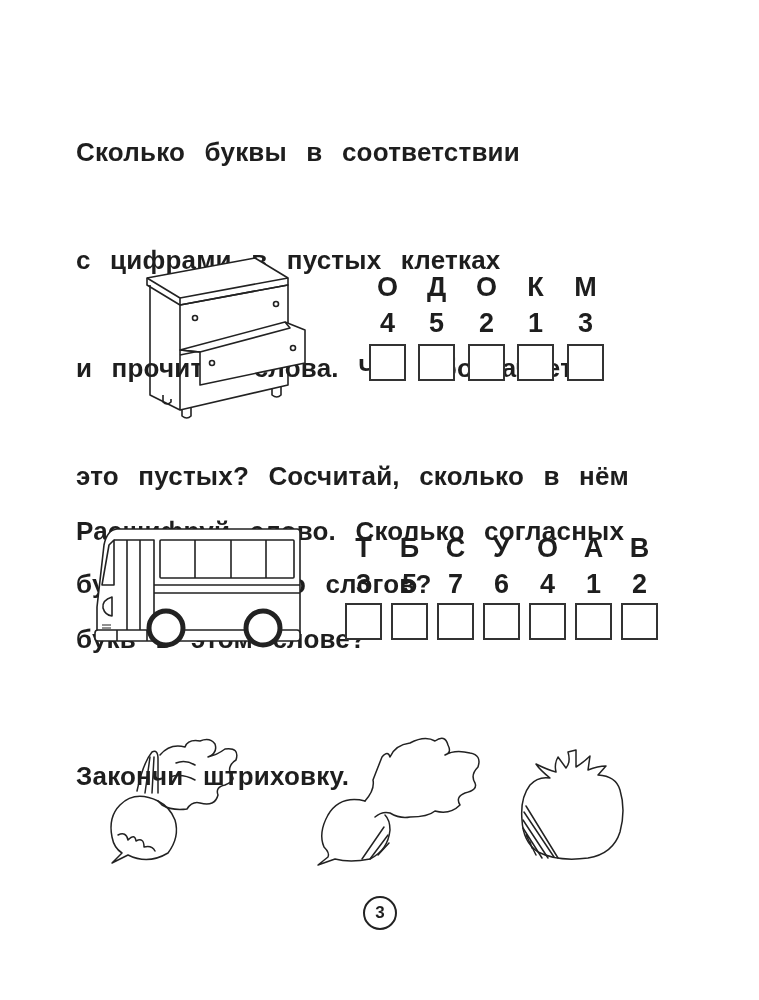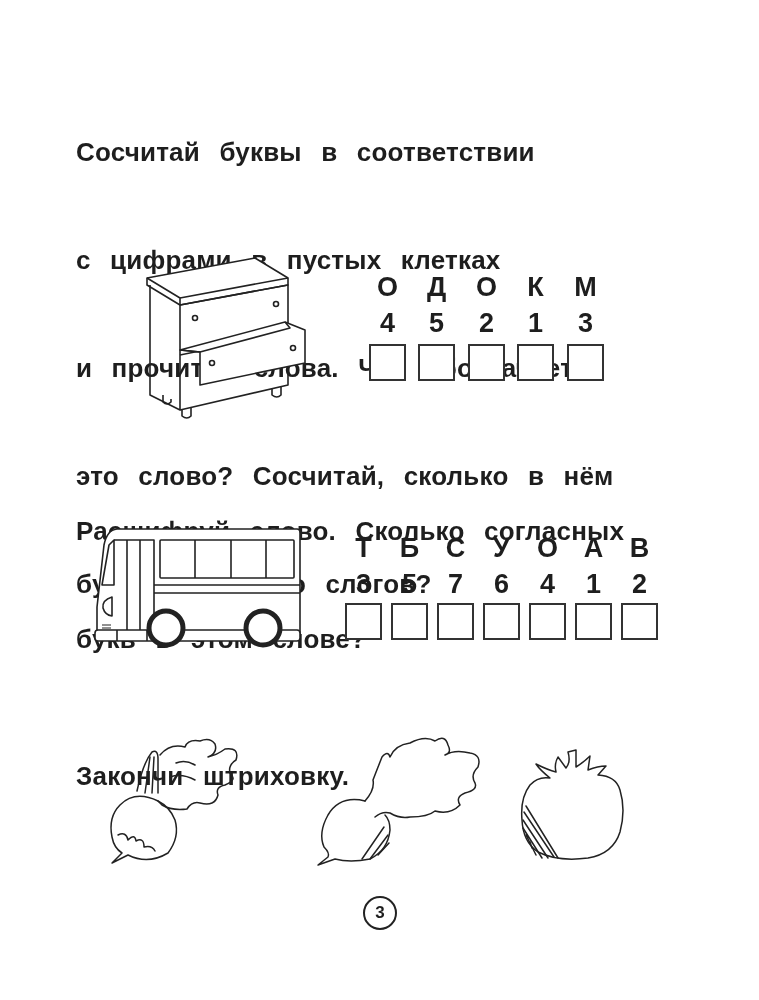--- a/index.html
+++ b/index.html
@@ -13,24 +13,24 @@
     .box { position:absolute; width:33px; height:33px; border:2px solid #333; background:#fff; }
     svg { position:absolute; overflow:visible; }
     .page-num { position:absolute; left:363px; top:896px; width:30px; height:30px;
                 border:2px solid #222; border-radius:50%; text-align:center;
                 font-weight:bold; font-size:17px; line-height:30px; }
   </style>
 </head>
 <body>
 
 <div class="task-text" style="top:62px;">
-  <span class="line">Сосчитай буквы в соответствии</span>
+  <span class="line">Сколько буквы в соответствии</span>
   <span class="line">с цифрами в пустых клетках</span>
   <span class="line">и прочитай слова. Что обозначает</span>
-  <span class="line">это слово? Сосчитай, сколько в нём</span>
+  <span class="line">это пустых? Сосчитай, сколько в нём</span>
   <span class="line">букв. А сколько слогов?</span>
 </div>
 
 <svg style="left:140px;top:250px;" width="175" height="165" viewBox="0 0 175 165" fill="none" stroke="#222" stroke-width="1.6" stroke-linejoin="round">
 
   <path d="M7 28 L115 8 L148 28 L148 35 L40 55 L7 35 Z" fill="#fff"></path>
   <path d="M40 48 L148 28"></path>
   <path d="M7 28 L40 48 L40 55"></path>
 
   <path d="M10 35 L10 145 L40 160 L40 55"></path>

